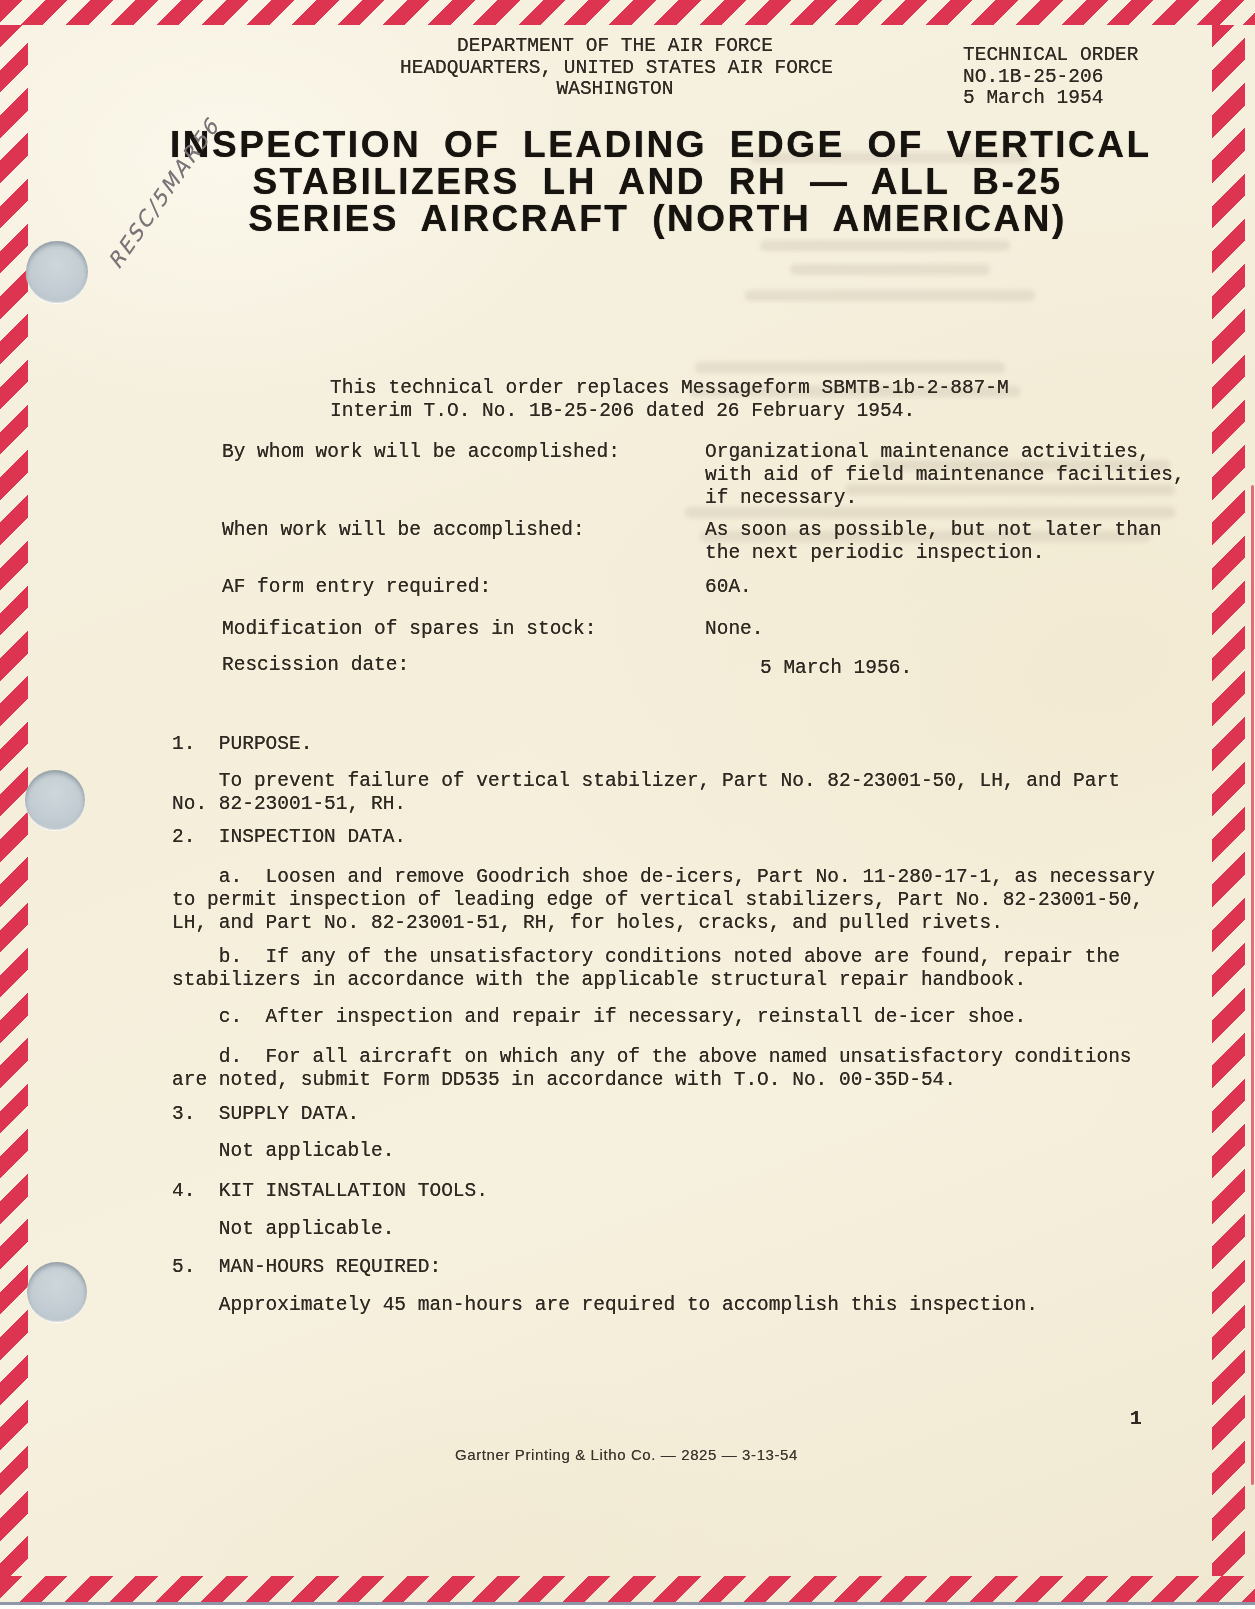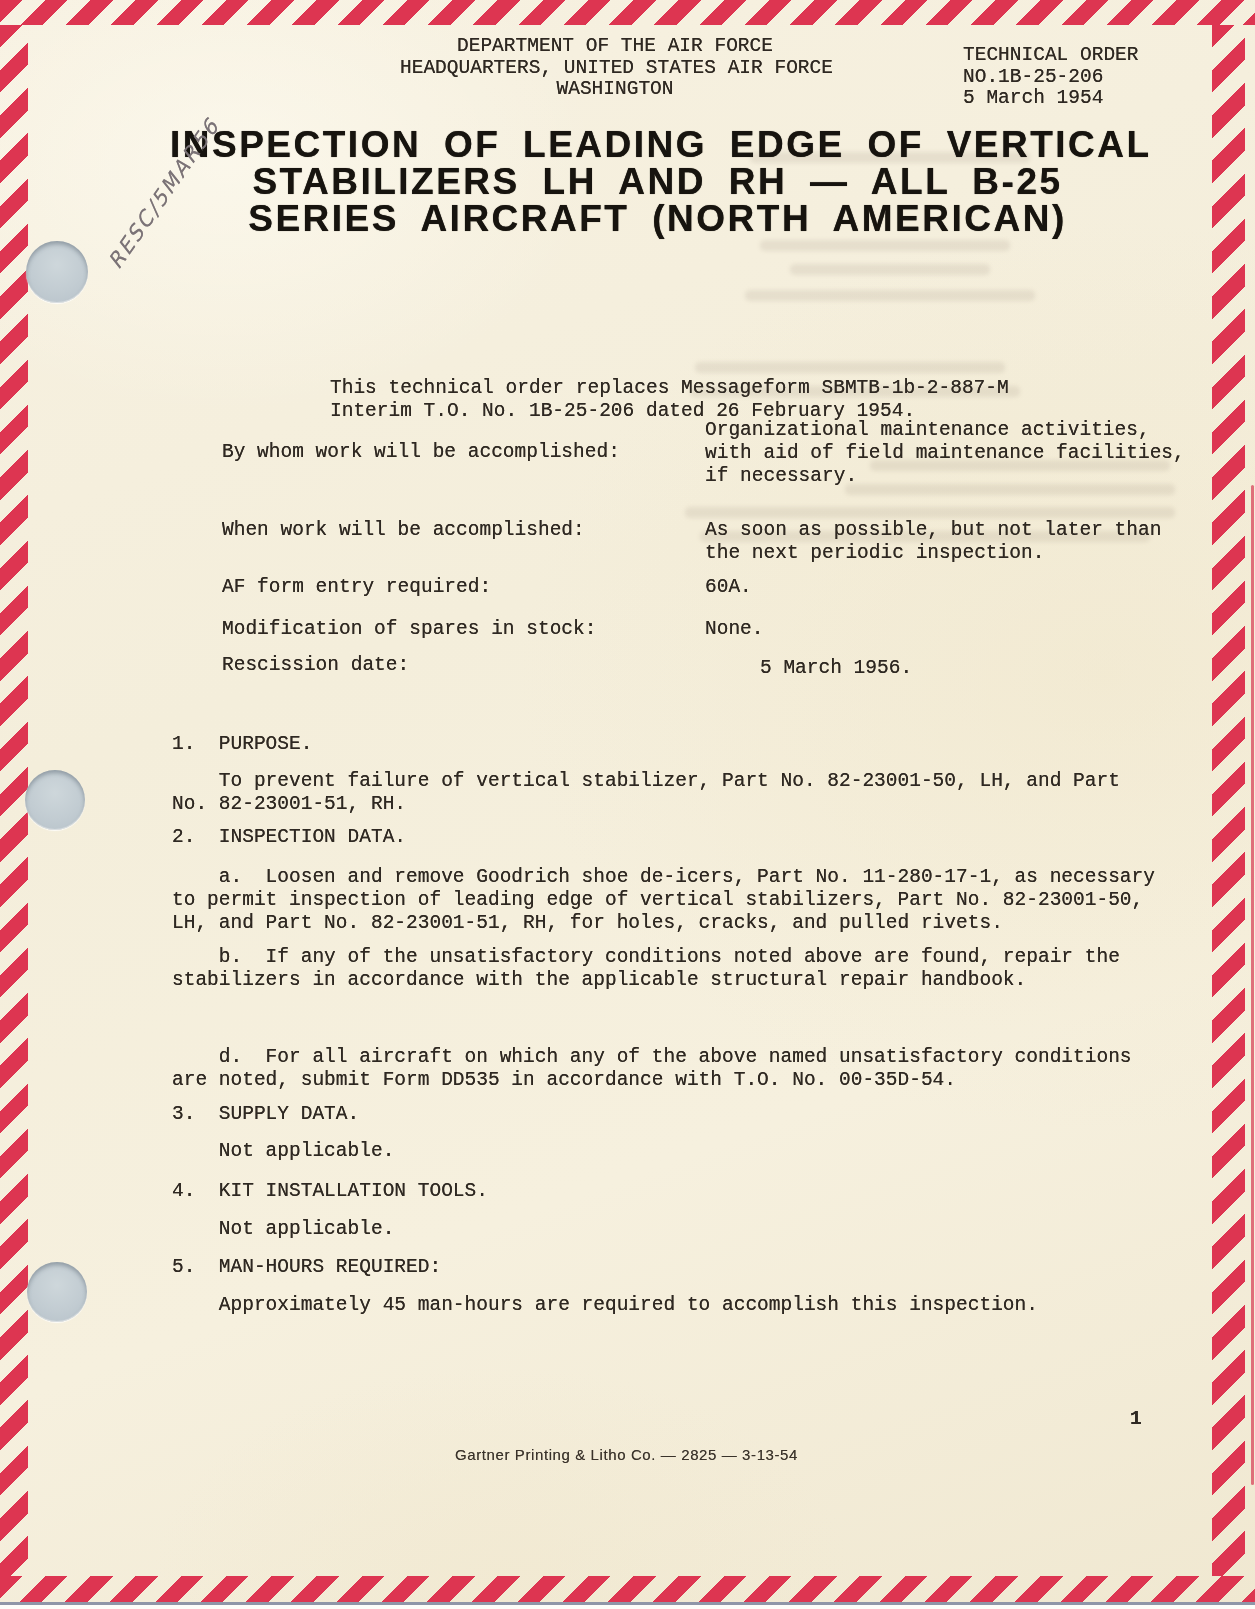--- a/index.html
+++ b/index.html
@@ -37,21 +37,21 @@
   .hdr-c{left:400px;top:36px;width:430px;text-align:center;line-height:21.5px;}
   .hdr-r{left:963px;top:36px;line-height:21.5px;margin-top:9px;}
   .title{position:absolute;left:170px;top:126px;width:975px;text-align:center;white-space:pre;
     font-family:"Liberation Sans","DejaVu Sans",sans-serif;font-weight:bold;font-size:37px;line-height:37px;
     letter-spacing:2.5px;word-spacing:10px;color:#17140f;text-shadow:0 0 .7px rgba(20,16,10,.9);}
   .handnote{position:absolute;left:40px;top:180px;width:250px;text-align:center;
     transform:rotate(-55deg) skewX(-6deg);
     font-family:"DejaVu Sans",sans-serif;font-style:italic;font-size:21px;letter-spacing:2.5px;
     color:#7b7377;text-shadow:0 0 .5px rgba(110,100,105,.6);}
   .repl{left:330px;top:377px;line-height:23px;}
-  .lbl1{left:222px;top:441px}.val1{left:705px;top:419px}
+  .lbl1{left:222px;top:441px}.val1{left:705px;top:441px}
   .lbl2{left:222px;top:519px}.val2{left:705px;top:519px}
   .lbl3{left:222px;top:576px}.val3{left:705px;top:576px}
   .lbl4{left:222px;top:618px}.val4{left:705px;top:618px}
   .lbl5{left:222px;top:654px}.val5{left:760px;top:657px}
   .s1h{left:172px;top:733px}.s1t{left:172px;top:770px}
   .s2h{left:172px;top:826px}.s2a{left:172px;top:866px}.s2b{left:172px;top:946px}
   .s2c{left:172px;top:1006px}.s2d{left:172px;top:1046px}
   .s3h{left:172px;top:1103px}.s3t{left:172px;top:1140px}
   .s4h{left:172px;top:1180px}.s4t{left:172px;top:1218px}
   .s5h{left:172px;top:1256px}.s5t{left:172px;top:1294px}
@@ -123,20 +123,21 @@
 
   <pre class="txt s1h">1.  PURPOSE.</pre>
   <pre class="txt s1t">    To prevent failure of vertical stabilizer, Part No. 82-23001-50, LH, and Part
 No. 82-23001-51, RH.</pre>
   <pre class="txt s2h">2.  INSPECTION DATA.</pre>
   <pre class="txt s2a">    a.  Loosen and remove Goodrich shoe de-icers, Part No. 11-280-17-1, as necessary
 to permit inspection of leading edge of vertical stabilizers, Part No. 82-23001-50,
 LH, and Part No. 82-23001-51, RH, for holes, cracks, and pulled rivets.</pre>
   <pre class="txt s2b">    b.  If any of the unsatisfactory conditions noted above are found, repair the
 stabilizers in accordance with the applicable structural repair handbook.</pre>
+  <pre class="txt s2c">    c.  After inspection and repair if necessary, reinstall de-icer shoe.</pre>
   <pre class="txt s2d">    d.  For all aircraft on which any of the above named unsatisfactory conditions
 are noted, submit Form DD535 in accordance with T.O. No. 00-35D-54.</pre>
   <pre class="txt s3h">3.  SUPPLY DATA.</pre>
   <pre class="txt s3t">    Not applicable.</pre>
   <pre class="txt s4h">4.  KIT INSTALLATION TOOLS.</pre>
   <pre class="txt s4t">    Not applicable.</pre>
   <pre class="txt s5h">5.  MAN-HOURS REQUIRED:</pre>
   <pre class="txt s5t">    Approximately 45 man-hours are required to accomplish this inspection.</pre>
 
   <div class="printer">Gartner Printing &amp; Litho Co. — 2825 — 3-13-54</div>

